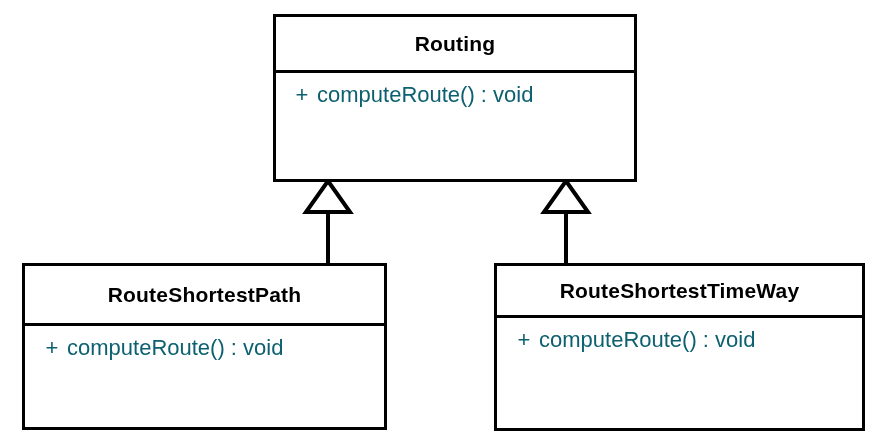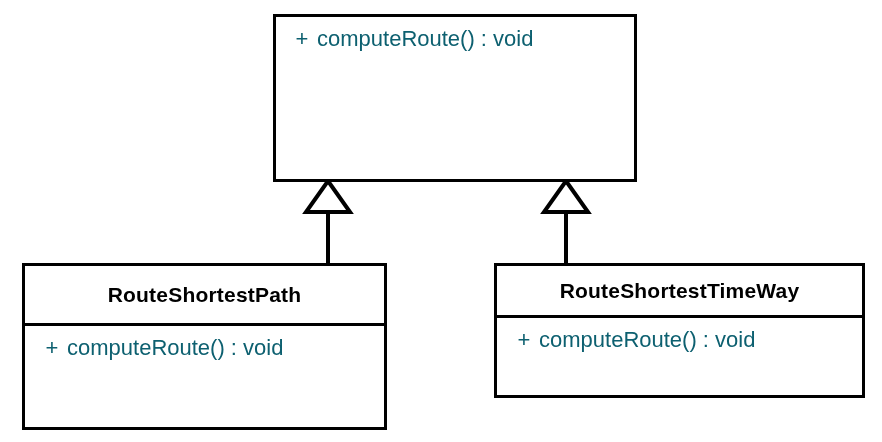--- a/index.html
+++ b/index.html
@@ -96,21 +96,21 @@
   .box-shortest-path .uml-member {
     font-size: 22px;
     padding-left: 12px;
   }
   .box-shortest-path .uml-member-visibility { width: 30px; }
 
   .box-shortest-time-way {
     left: 494px;
     top: 263px;
     width: 371px;
-    height: 135px;
+    height: 168px;
   }
   .box-shortest-time-way .uml-class-name {
     height: 52px;
     font-size: 21px;
   }
   .box-shortest-time-way .uml-member {
     font-size: 22px;
     padding-left: 12px;
   }
   .box-shortest-time-way .uml-member-visibility { width: 30px; }
@@ -138,20 +138,21 @@
   </div>
 
   <div class="generalization" style="left:534px; top:179px; width:64px; height:90px;">
     <svg width="64" height="90" viewBox="0 0 64 90" aria-hidden="true">
       <line x1="32" y1="33" x2="32" y2="90" stroke="#000000" stroke-width="4"></line>
       <polygon points="32,2 54,33 10,33" fill="#ffffff" stroke="#000000" stroke-width="4" stroke-linejoin="miter"></polygon>
     </svg>
   </div>
 
   <div class="uml-class box-routing">
+    <div class="uml-class-name">Routing</div>
     <div class="uml-class-members">
       <div class="uml-member">
         <span class="uml-member-visibility">+</span>
         <span class="uml-member-signature">computeRoute() : void</span>
       </div>
     </div>
   </div>
 
   <div class="uml-class box-shortest-path">
     <div class="uml-class-name">RouteShortestPath</div>

